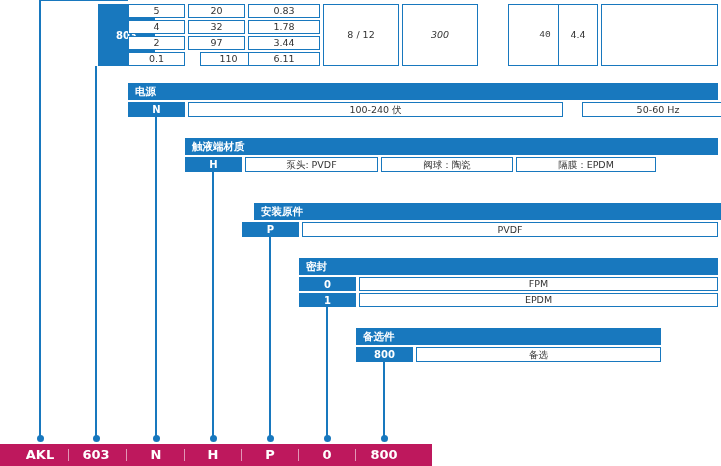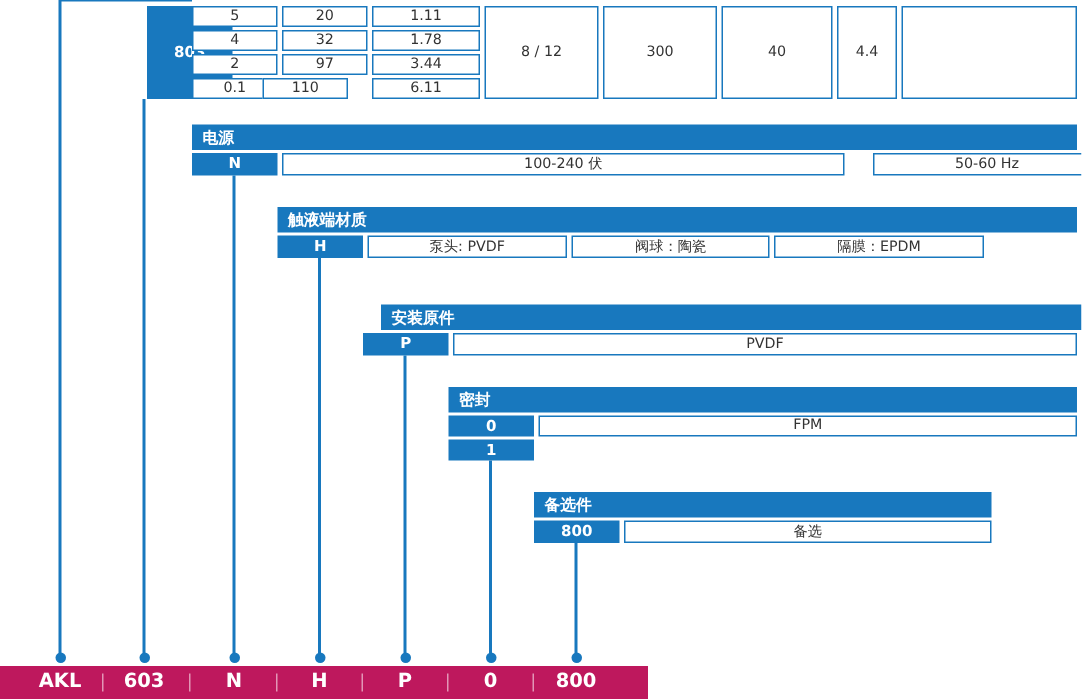--- a/index.html
+++ b/index.html
@@ -48,37 +48,37 @@
   <div class="dot" style="left:153px;top:435px;"></div>
   <div class="dot" style="left:210px;top:435px;"></div>
   <div class="dot" style="left:267px;top:435px;"></div>
   <div class="dot" style="left:324px;top:435px;"></div>
   <div class="dot" style="left:381px;top:435px;"></div>
 
   <div class="codebox" style="left:68px;top:4px;width:57px;height:62px;margin-left:30px;">803</div>
 
   <div class="cell" style="left:128px;top:4px;width:57px;height:14px;">5</div>
   <div class="cell" style="left:188px;top:4px;width:57px;height:14px;">20</div>
-  <div class="cell" style="left:248px;top:4px;width:72px;height:14px;">1.11</div>
+  <div class="cell" style="left:248px;top:4px;width:72px;height:14px;">0.83</div>
 
   <div class="cell" style="left:128px;top:20px;width:57px;height:14px;">4</div>
   <div class="cell" style="left:188px;top:20px;width:57px;height:14px;">32</div>
   <div class="cell" style="left:248px;top:20px;width:72px;height:14px;">1.78</div>
 
   <div class="cell" style="left:128px;top:36px;width:57px;height:14px;">2</div>
   <div class="cell" style="left:188px;top:36px;width:57px;height:14px;">97</div>
   <div class="cell" style="left:248px;top:36px;width:72px;height:14px;">3.44</div>
 
   <div class="cell" style="left:128px;top:52px;width:57px;height:14px;">0.1</div>
-  <div class="cell" style="left:175px;top:52px;width:57px;height:14px;">110</div>
+  <div class="cell" style="left:200px;top:52px;width:57px;height:14px;">110</div>
   <div class="cell" style="left:248px;top:52px;width:72px;height:14px;">6.11</div>
 
   <div class="cell" style="left:323px;top:4px;width:76px;height:62px;">8 / 12</div>
-  <div class="cell" style="left:402px;top:4px;width:76px;height:62px;">300</div>
-  <div class="cell" style="left:481px;top:4px;width:74px;height:62px;">40</div>
+  <div class="cell" style="left:402px;top:4px;width:76px;height:62px;font-style:italic;">300</div>
+  <div class="cell" style="left:508px;top:4px;width:74px;height:62px;font-family:Liberation Mono, monospace;">40</div>
   <div class="cell" style="left:558px;top:4px;width:40px;height:62px;">4.4</div>
   <div class="cell" style="left:601px;top:4px;width:117px;height:62px;"></div>
 
   <div class="hdr" style="left:128px;top:83px;width:590px;height:17px;">电源</div>
   <div class="codebox" style="left:128px;top:102px;width:57px;height:15px;">N</div>
   <div class="cell" style="left:188px;top:102px;width:375px;height:15px;">100-240 伏</div>
   <div class="cell" style="left:566px;top:102px;width:152px;height:15px;margin-left:16px;">50-60 Hz</div>
 
   <div class="hdr" style="left:185px;top:138px;width:533px;height:17px;">触液端材质</div>
   <div class="codebox" style="left:185px;top:157px;width:57px;height:15px;">H</div>
@@ -87,20 +87,21 @@
   <div class="cell" style="left:516px;top:157px;width:140px;height:15px;">隔膜：EPDM</div>
 
   <div class="hdr" style="left:254px;top:203px;width:476px;height:17px;text-align:center;">安装原件</div>
   <div class="codebox" style="left:242px;top:222px;width:57px;height:15px;">P</div>
   <div class="cell" style="left:302px;top:222px;width:416px;height:15px;">PVDF</div>
 
   <div class="hdr" style="left:299px;top:258px;width:419px;height:17px;">密封</div>
   <div class="codebox" style="left:299px;top:277px;width:57px;height:14px;">0</div>
   <div class="cell" style="left:359px;top:277px;width:359px;height:14px;">FPM</div>
   <div class="codebox" style="left:299px;top:293px;width:57px;height:14px;">1</div>
+  <div class="cell" style="left:359px;top:293px;width:359px;height:14px;">EPDM</div>
 
   <div class="hdr" style="left:356px;top:328px;width:305px;height:17px;">备选件</div>
   <div class="codebox" style="left:356px;top:347px;width:57px;height:15px;">800</div>
   <div class="cell" style="left:416px;top:347px;width:245px;height:15px;">备选</div>
 
   <div class="idbar" style="left:0;top:444px;width:432px;height:22px;">
     <span class="iditem" style="left:40px;">AKL</span>
     <span class="iditem" style="left:96px;">603</span>
     <span class="iditem" style="left:156px;">N</span>
     <span class="iditem" style="left:213px;">H</span>

